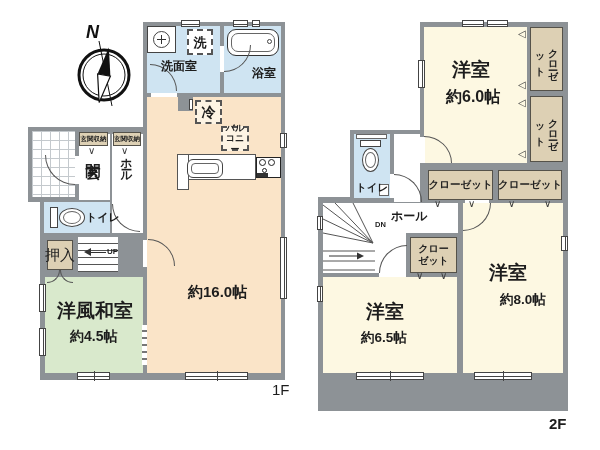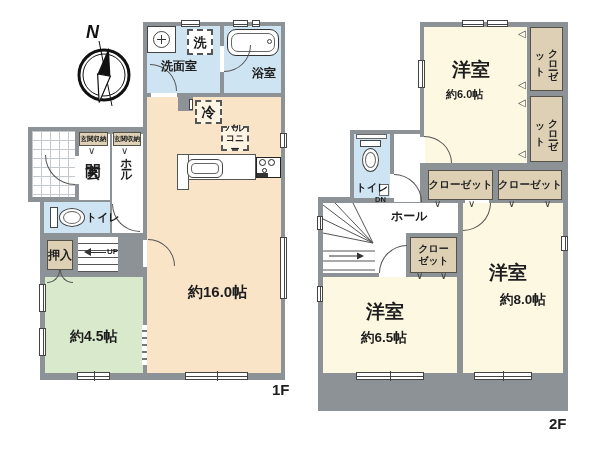--- a/index.html
+++ b/index.html
@@ -135,35 +135,36 @@
   <div class="st" style="left:79px;top:132px;width:29px;height:14px">
     <span style="font-size:6.5px;font-weight:bold;white-space:nowrap">玄関収納</span>
   </div>
   <div class="st" style="left:113px;top:132px;width:28px;height:14px">
     <span style="font-size:6.5px;font-weight:bold;white-space:nowrap">玄関収納</span>
   </div>
   <span class="mark" style="left:88px;top:146px">∨</span>
   <span class="mark" style="left:121px;top:146px">∨</span>
 
   <div class="st" style="left:47px;top:240px;width:26px;height:30px">
-    <span style="font-size:12px;font-weight:bold;white-space:nowrap">押入</span>
+    <span style="font-size:15px;font-weight:normal;white-space:nowrap">押入</span>
   </div>
 
   <div class="bar" style="left:86px;top:252px;width:20px;height:1px"></div>
   <div style="position:absolute;left:80px;top:248px;width:0;height:0;border:4.5px solid transparent;border-right:7px solid #333"></div>
   <span class="lbl" style="left:107px;top:248px;font-size:8px">UP</span>
 
   <span class="lbl" style="left:161px;top:60px;font-size:12px">洗面室</span>
   <span class="lbl" style="left:252px;top:67px;font-size:12px">浴室</span>
   <span class="lbl vlbl" style="left:86px;top:151px;font-size:15px">玄関</span>
   <span class="lbl vlbl" style="left:120px;top:150px;font-size:11.5px">ホール</span>
   <span class="lbl" style="left:86px;top:212px;font-size:11px">トイレ</span>
   <span class="lbl" style="left:188px;top:284px;font-size:15px">約16.0帖</span>
+  <span class="lbl" style="left:57px;top:301px;font-size:19px">洋風和室</span>
   <span class="lbl" style="left:70px;top:329px;font-size:14px">約4.5帖</span>
-  <span class="lbl" style="left:272px;top:382px;font-size:15px;font-weight:700">1F</span>
+  <span class="lbl" style="left:272px;top:382px;font-size:15px;font-weight:400">1F</span>
 
   <div class="wall" style="left:420px;top:22px;width:148px;height:358px"></div>
   <div class="wall" style="left:318px;top:197px;width:150px;height:183px"></div>
   <div class="wall" style="left:350px;top:130px;width:70px;height:72px"></div>
   <div class="wall" style="left:318px;top:373px;width:250px;height:38px"></div>
 
   <div class="room c-bed" style="left:424px;top:27px;width:103px;height:136px"></div>
   <div class="st" style="left:530px;top:27px;width:33px;height:64px">
     <span class="vlbl" style="height:42px;font-size:10px;line-height:13px;font-weight:bold">クローゼット</span>
   </div>
@@ -232,23 +233,23 @@
   <span class="mark" style="left:518px;top:98px">◁</span>
   <span class="mark" style="left:518px;top:149px">◁</span>
   <span class="mark" style="left:434px;top:199px">∨</span>
   <span class="mark" style="left:468px;top:199px">∨</span>
   <span class="mark" style="left:508px;top:199px">∨</span>
   <span class="mark" style="left:544px;top:199px">∨</span>
   <span class="mark" style="left:416px;top:271px">∨</span>
   <span class="mark" style="left:440px;top:271px">∨</span>
 
   <span class="lbl" style="left:452px;top:60px;font-size:19px">洋室</span>
-  <span class="lbl" style="left:446px;top:89px;font-size:11px">約6.0帖</span>
+  <span class="lbl" style="left:446px;top:89px;font-size:16px">約6.0帖</span>
   <span class="lbl" style="left:356px;top:182px;font-size:10.5px">トイレ</span>
-  <span class="lbl" style="left:375px;top:196px;font-size:7.5px">DN</span>
+  <span class="lbl" style="left:375px;top:221px;font-size:7.5px">DN</span>
   <span class="lbl" style="left:391px;top:210px;font-size:12px">ホール</span>
   <span class="lbl" style="left:489px;top:263px;font-size:19px">洋室</span>
   <span class="lbl" style="left:500px;top:293px;font-size:13.5px">約8.0帖</span>
   <span class="lbl" style="left:366px;top:302px;font-size:19px">洋室</span>
   <span class="lbl" style="left:361px;top:331px;font-size:13.5px">約6.5帖</span>
   <span class="lbl" style="left:549px;top:416px;font-size:15px;font-weight:600">2F</span>
 
 </div>
 
 </body></html>

